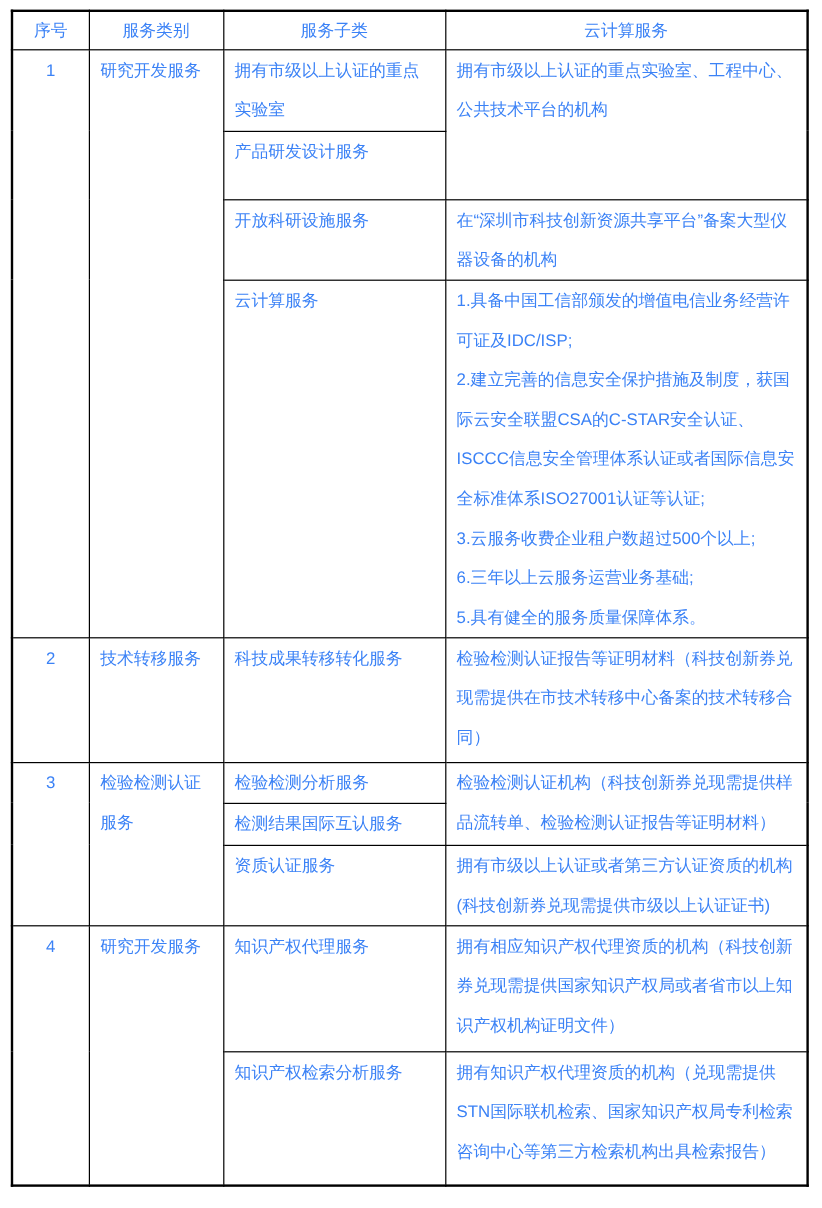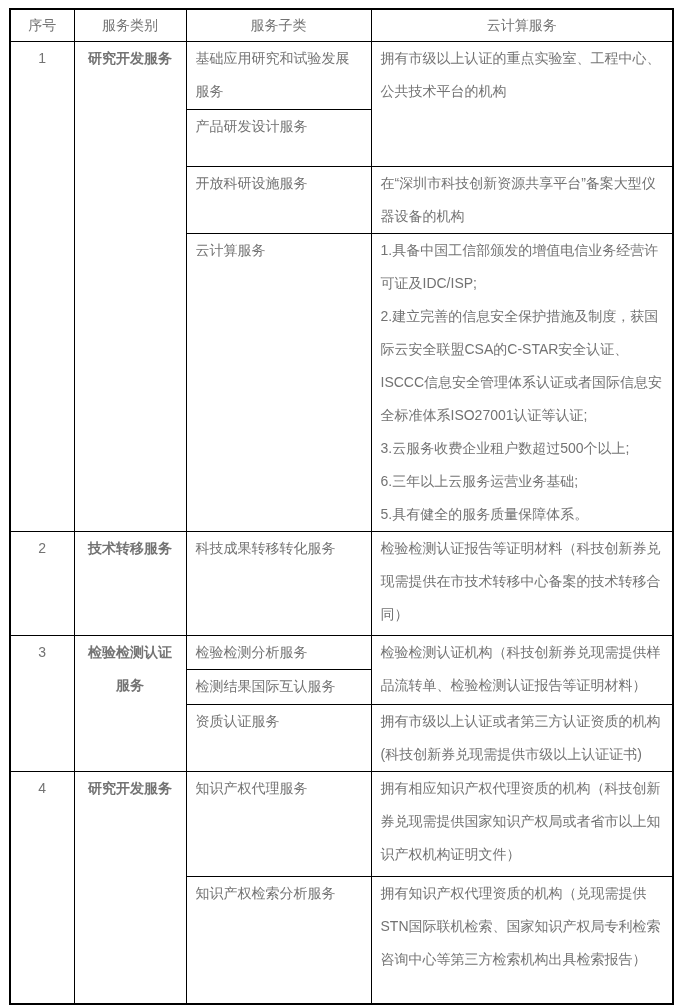--- a/index.html
+++ b/index.html
@@ -19,42 +19,40 @@
     border-collapse: collapse;
     table-layout: fixed;
     margin: 8px 0 0 9px;
     width: 663px;
     border: 2px solid #000000;
   }
   table.qual-table td {
     border: 1px solid #000000;
     font-size: 14px;
     line-height: 33px;
-    color: #737373;
+    color: #3b82f6;
     vertical-align: top;
     padding: 0 9px;
     overflow: hidden;
     word-break: break-word;
   }
   tr.hdr td {
     line-height: 20px;
     vertical-align: middle;
     padding: 0;
   }
   td.h-center { text-align: center; }
   td.h-left   { text-align: center; padding-left: 32px; }
   td.c-no {
     text-align: center;
     padding: 0 4px;
   }
   td.c-cat {
-    text-align: center;
     vertical-align: middle;
     padding: 0 11px;
-    font-weight: bold;
   }
   td.c-sub {
     padding: 0 7px;
   }
   td.c-qual {
     padding: 0 9px;
     white-space: pre-wrap;
   }
 </style>
 </head>
@@ -73,21 +71,21 @@
         <tr class="hdr" style="height:32px">
       <td class="h-center">序号</td>
       <td class="h-center">服务类别</td>
       <td class="h-left">服务子类</td>
       <td class="h-left">云计算服务</td>
     </tr>
 
     <tr style="height:68px">
       <td class="c-no" rowspan="4">1</td>
       <td class="c-cat" rowspan="4">研究开发服务</td>
-      <td class="c-sub">基础应用研究和试验发展服务</td>
+      <td class="c-sub">拥有市级以上认证的重点实验室</td>
       <td class="c-qual" rowspan="2">拥有市级以上认证的重点实验室、工程中心、公共技术平台的机构</td>
     </tr>
     <tr style="height:57px">
       <td class="c-sub">产品研发设计服务</td>
     </tr>
     <tr style="height:65px">
       <td class="c-sub">开放科研设施服务</td>
       <td class="c-qual">在“深圳市科技创新资源共享平台”备案大型仪器设备的机构</td>
     </tr>
     <tr style="height:298px">
@@ -119,19 +117,19 @@
       <td class="c-sub">资质认证服务</td>
       <td class="c-qual">拥有市级以上认证或者第三方认证资质的机构(科技创新券兑现需提供市级以上认证证书)</td>
     </tr>
 
     <tr style="height:105px">
       <td class="c-no" rowspan="2">4</td>
       <td class="c-cat" rowspan="2">研究开发服务</td>
       <td class="c-sub">知识产权代理服务</td>
       <td class="c-qual">拥有相应知识产权代理资质的机构（科技创新券兑现需提供国家知识产权局或者省市以上知识产权机构证明文件）</td>
     </tr>
-    <tr style="height:128px">
+    <tr style="height:112px">
       <td class="c-sub">知识产权检索分析服务</td>
       <td class="c-qual">拥有知识产权代理资质的机构（兑现需提供STN国际联机检索、国家知识产权局专利检索咨询中心等第三方检索机构出具检索报告）</td>
     </tr>
   </tbody>
     </table>
 </div>
 
 </body></html>

